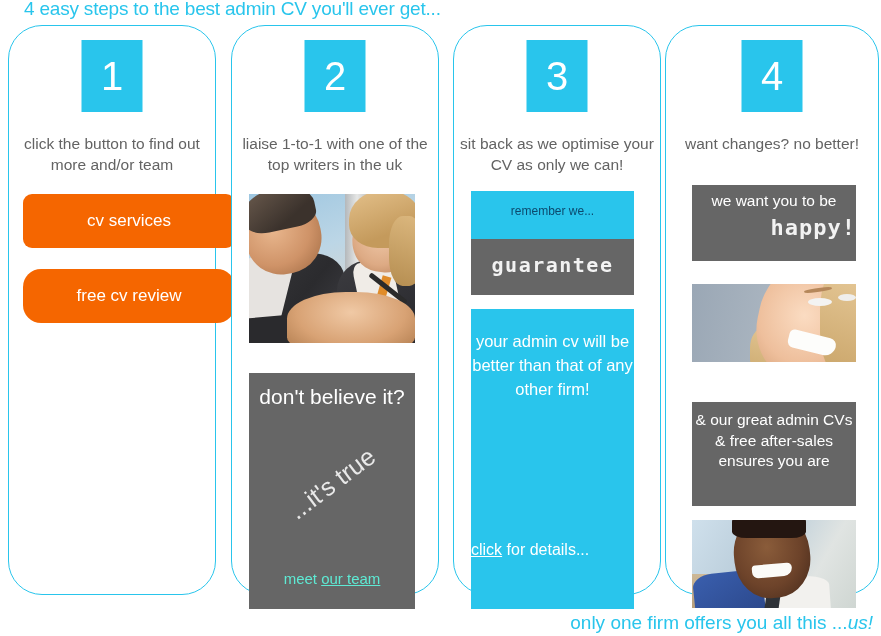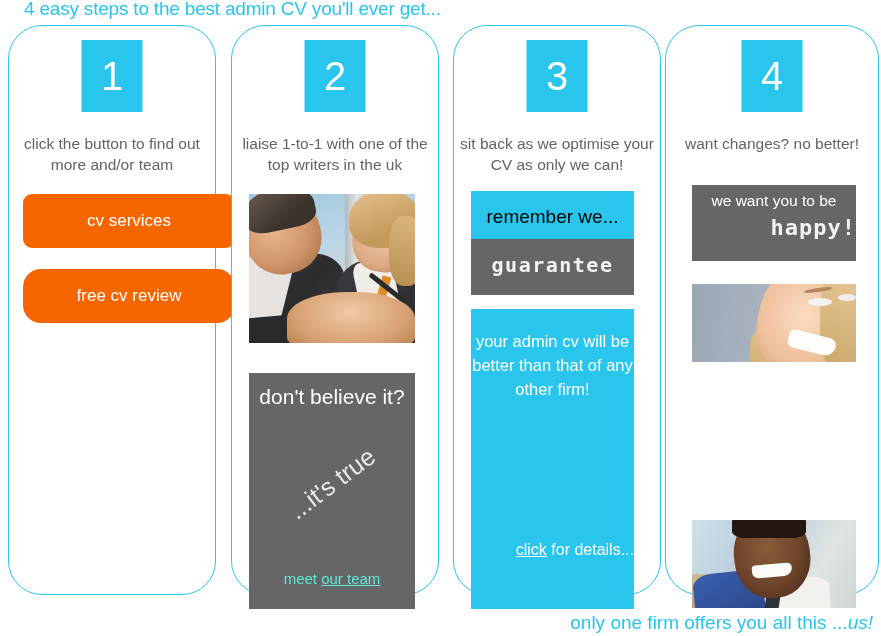--- a/index.html
+++ b/index.html
@@ -92,23 +92,23 @@
 
   
   .block {
     position: absolute;
     box-sizing: border-box;
   }
   .block.cyan { background: #29C5EC; color: #ffffff; }
   .block.gray { background: #666666; color: #ffffff; }
   .block-text {
     text-align: center;
-    font-size: 19px;
+    font-size: 12px;
     line-height: 1.32;
-    color: #000000;
+    color: #0c4a6e;
   }
 
   
   #photo-meeting {
     position: absolute;
     left: 17px;
     top: 168px;
     width: 166px;
     height: 149px;
     overflow: hidden;
@@ -228,21 +228,21 @@
     letter-spacing: 1.5px;
     color: #f2f2f2;
   }
   #block-admin-cv { left: 17px; top: 283px; width: 163px; height: 300px; }
   #txt-admin-cv {
     position: absolute; left: 0; right: 0; top: 21px;
     text-align: center; font-size: 16.5px; line-height: 1.45; color: #ffffff;
   }
   #txt-click-details {
     position: absolute; left: 0; right: 0; bottom: 50px;
-    text-align: right; font-size: 16px; color: #ffffff;
+    text-align: left; font-size: 16px; color: #ffffff;
   }
   #txt-click-details .link { text-decoration: underline; }
 
   
   #block-happy { left: 26px; top: 159px; width: 164px; height: 76px; }
   #txt-we-want {
     position: absolute; left: 0; right: 0; top: 7px;
     text-align: center; font-size: 15.5px; color: #ffffff;
   }
   #txt-happy {
@@ -429,20 +429,23 @@
     <div class="bg"></div>
     <div class="hair2"></div>
     <div class="face"></div>
     <div class="hair"></div>
     <div class="brow"></div>
     <div class="eye"></div>
     <div class="eye2"></div>
     <div class="teeth"></div>
   </div>
 
+  <div class="block gray" id="block-great-cvs">
+    <div id="txt-great-cvs">&amp; our great admin CVs &amp; free after-sales ensures you are</div>
+  </div>
 
   <div id="photo-man">
     <div class="bg"></div>
     <div class="sand"></div>
     <div class="collar"></div>
     <div class="shirt"></div>
     <div class="tie"></div>
     <div class="head"></div>
     <div class="hair"></div>
     <div class="teeth"></div>

